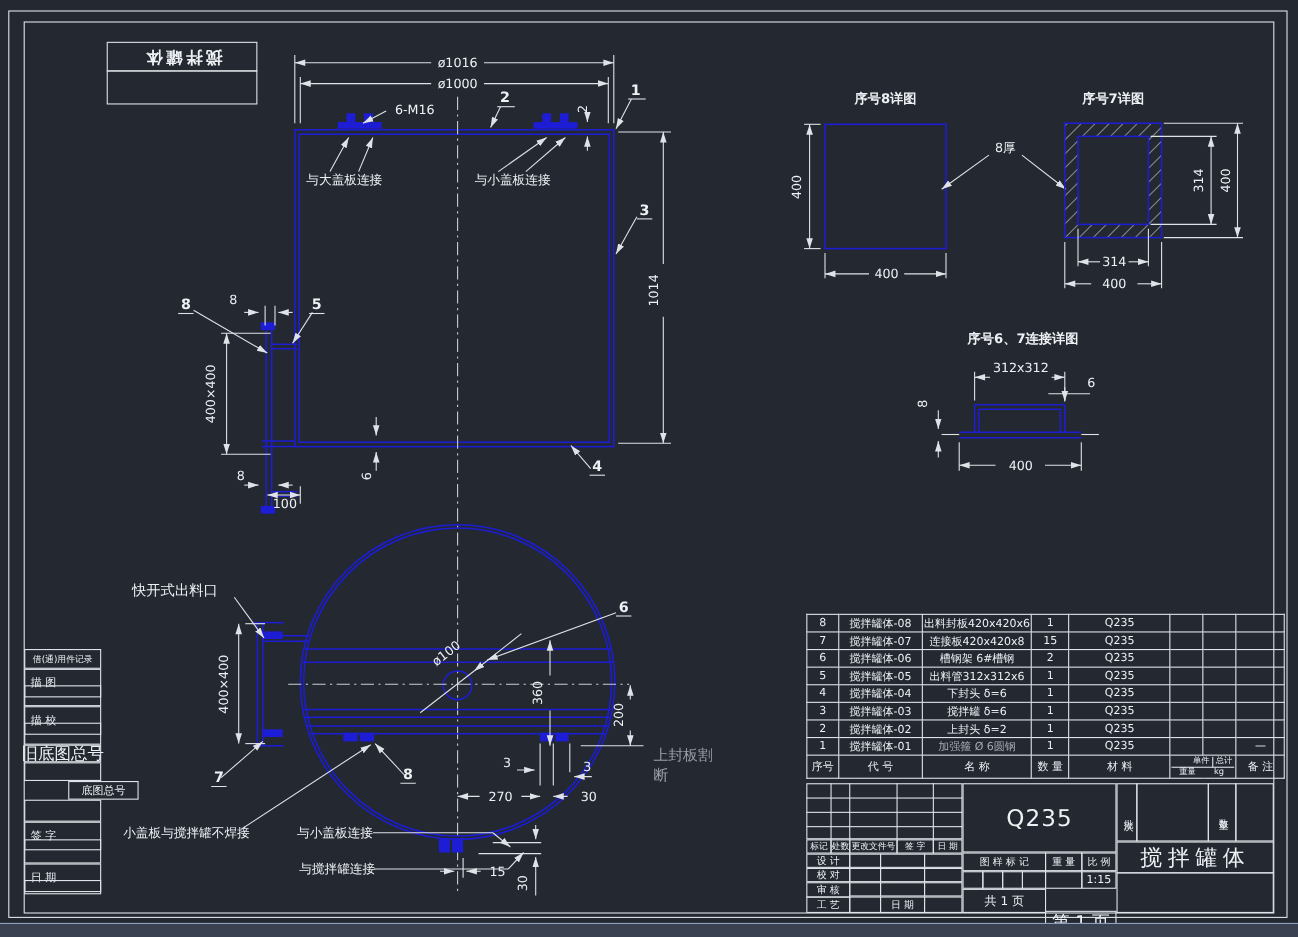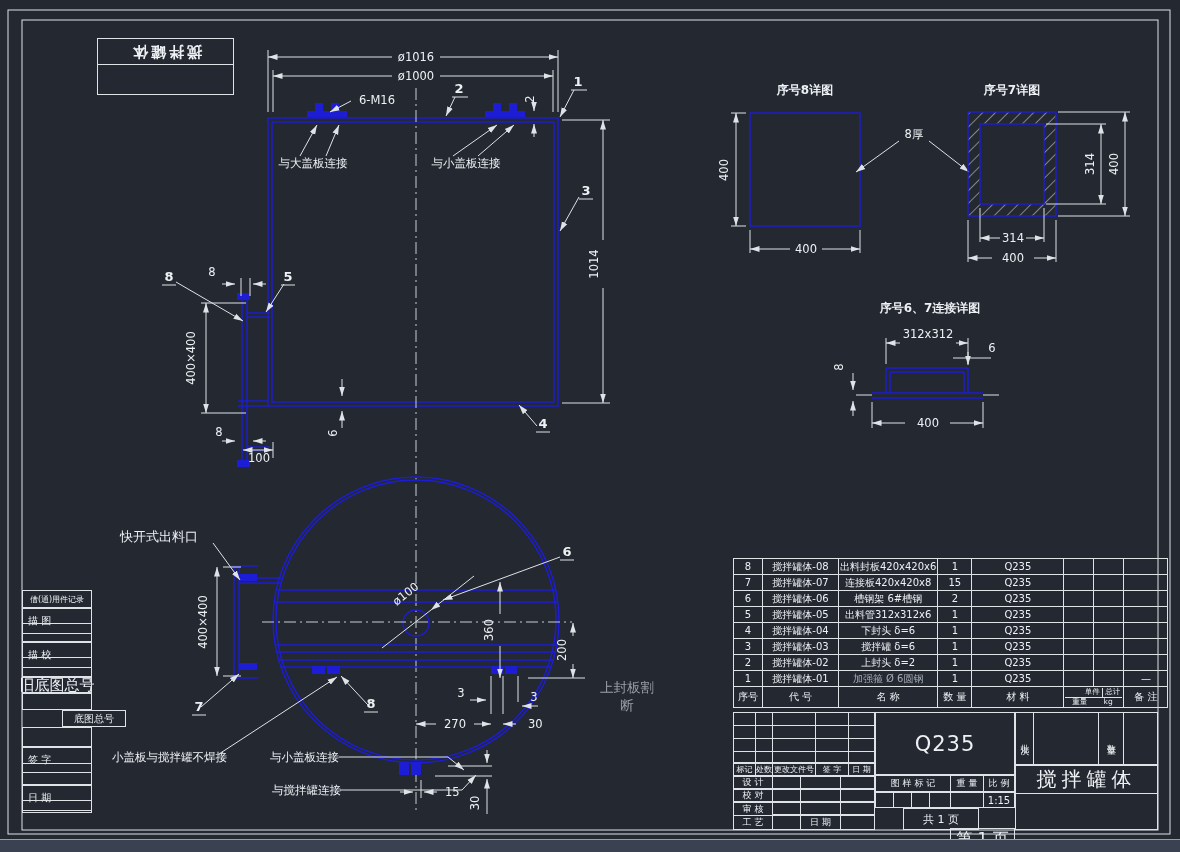--- a/index.html
+++ b/index.html
@@ -27,21 +27,21 @@
     white-space:nowrap;padding:0 1px;}
   table.parts tr.hd td{height:20px;font-size:10px;}
   .wstack{display:flex;flex-direction:column;font-size:7.5px;line-height:1.1;}
   .wstack .r{display:flex;}
   .wstack .r span{flex:1;}
   .wstack .r.t span:first-child{border-right:1px solid #dfe3e8;border-bottom:1px solid #dfe3e8;padding-left:17px;}
   .wstack .r.t span:last-child{border-bottom:1px solid #dfe3e8;}
   .grayname{color:#a7adb5;}
   .mirror{transform:rotate(180deg);font-weight:bold;font-size:15px;letter-spacing:3px;}
   .cutnote{position:absolute;left:594px;top:678px;width:66px;color:#9aa0a8;font-size:13.5px;
-    text-align:center;line-height:1.35;}
+    text-align:left;line-height:1.35;}
   .statushair{position:absolute;left:0;top:839px;width:1180px;height:1px;background:#8ca0bf;}
   .statusbar{position:absolute;left:0;top:840px;width:1180px;height:12px;background:#3a4150;}
   .q235{font-size:21px;letter-spacing:1px;}
   .prodname{font-size:20px;letter-spacing:5px;}
 </style>
 </head>
 <body>
 
 <div id="stage">
 
@@ -513,21 +513,21 @@
   <div class="box q235" style="left:142px;top:0;width:140px;height:63px;">Q235</div>
   <div class="box" style="left:142px;top:63px;width:76px;height:17px;font-size:9px;">图 样 标 记</div>
   <div class="box" style="left:217px;top:63px;width:34px;height:17px;font-size:9px;">重 量</div>
   <div class="box" style="left:250px;top:63px;width:32px;height:17px;font-size:9px;">比 例</div>
   <div class="box" style="left:142px;top:80px;width:19px;height:16px;"></div>
   <div class="box" style="left:160px;top:80px;width:19px;height:16px;"></div>
   <div class="box" style="left:178px;top:80px;width:19px;height:16px;"></div>
   <div class="box" style="left:196px;top:80px;width:22px;height:16px;"></div>
   <div class="box" style="left:217px;top:80px;width:34px;height:16px;"></div>
   <div class="box" style="left:250px;top:80px;width:32px;height:16px;font-size:10px;">1:15</div>
-  <div class="box" style="left:142px;top:96px;width:76px;height:22px;font-size:11px;margin-left:28px;">共 1 页</div>
+  <div class="box" style="left:142px;top:96px;width:76px;height:22px;font-size:11px;">共 1 页</div>
   <div class="box" style="left:217px;top:96px;width:65px;height:22px;font-size:16px;margin-top:20px;">第 1 页</div>
 
   <div class="box" style="left:282px;top:0;width:19px;height:53px;">
         <span class="vert">批次</span>
       </div>
   <div class="box" style="left:300px;top:0;width:66px;height:53px;"></div>
   <div class="box" style="left:365px;top:0;width:26px;height:53px;">
         <span class="vert">数量</span>
       </div>
   <div class="box" style="left:390px;top:0;width:35px;height:53px;"></div>

